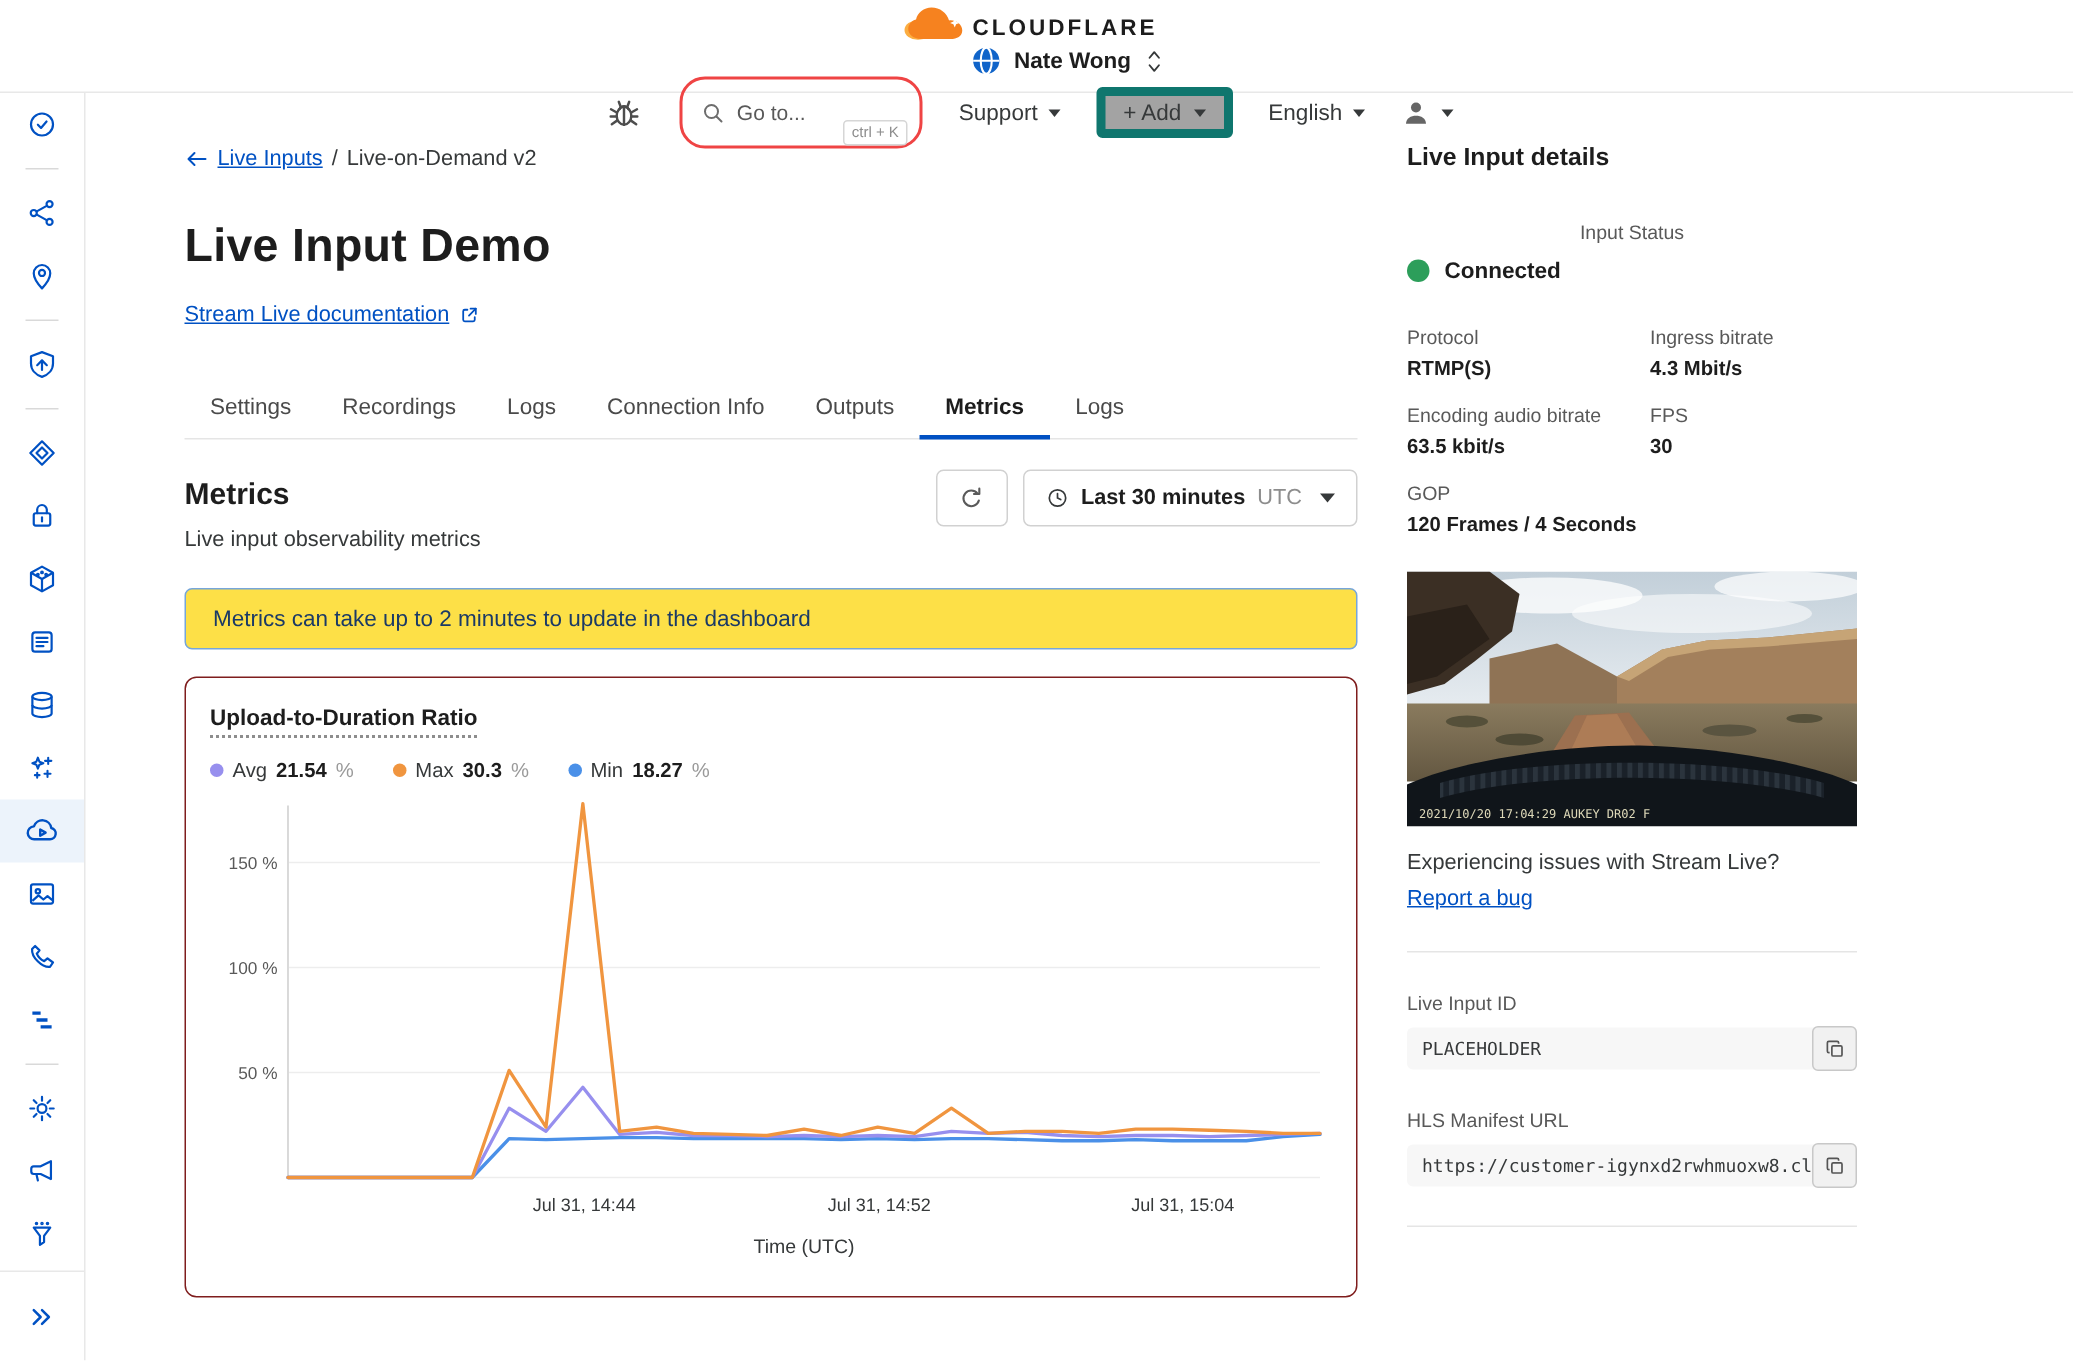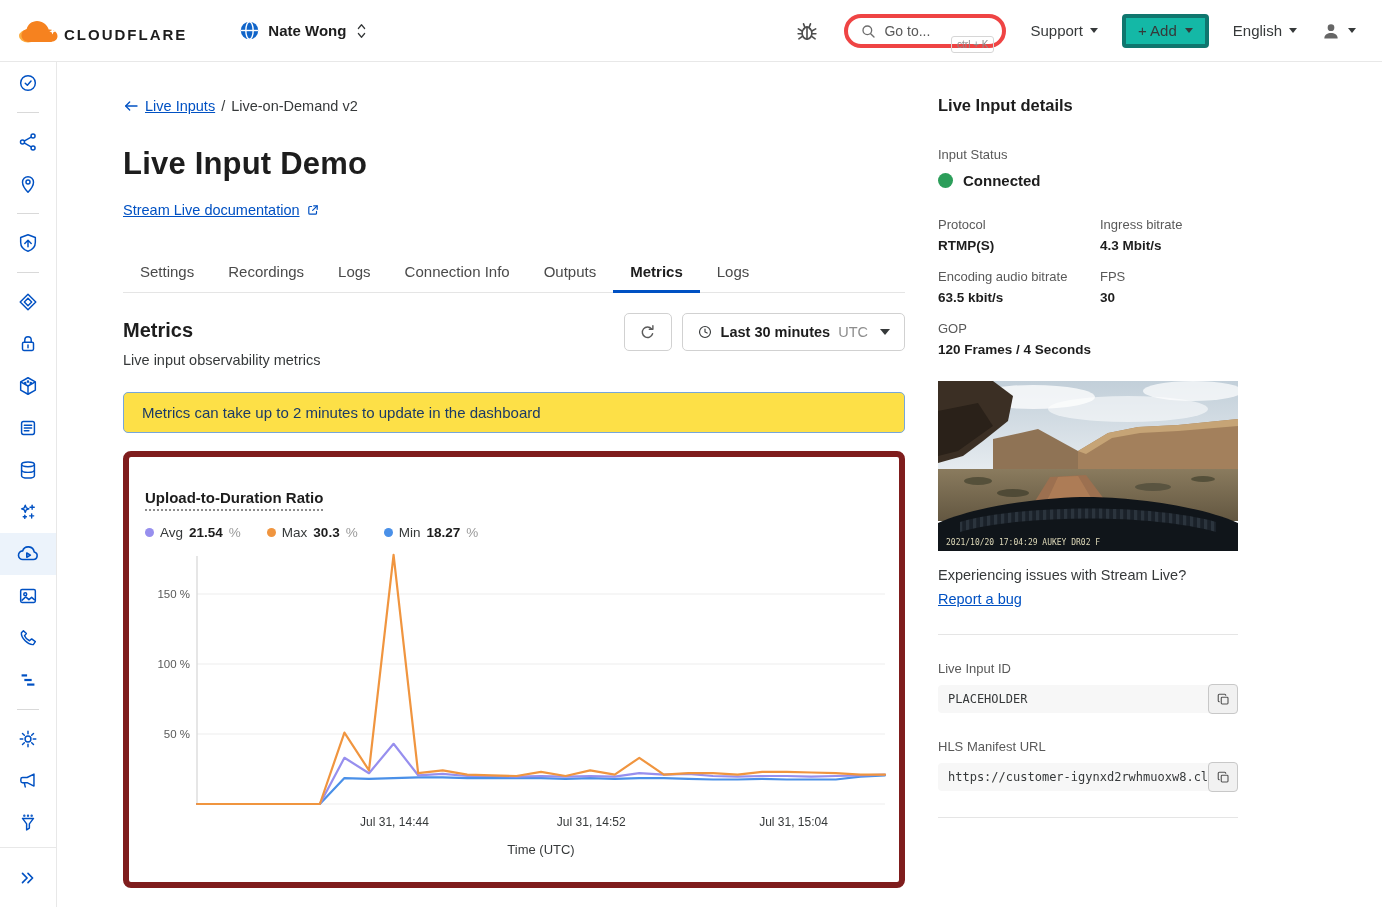--- a/index.html
+++ b/index.html
@@ -6,42 +6,42 @@
   html,body { margin:0; padding:0; }
   body {
     width:1382px; height:907px; position:relative; overflow:hidden;
     background:#fff; color:#36393a;
     font-family:"Liberation Sans", sans-serif;
   }
   
   .header{
     position:absolute; top:0; left:0; width:100%; height:62px;
     background:#fff; border-bottom:1px solid #e8e8e8;
-    display:flex; align-items:center; padding:0 26px 0 16px;
+    display:flex; align-items:center; padding:0 26px 0 16px;flex-direction:column;
   }
   .logo-wrap{ display:flex; align-items:flex-end; gap:2px; }
   .brand-text{ font-size:15px; font-weight:700; letter-spacing:2px; color:#1d1d1d; padding-bottom:3px;}
   .account-wrap{ display:flex; align-items:center; gap:8px; margin-left:52px; }
   .account-name{ font-size:15px; font-weight:700; color:#1d1d1d; }
   .hdr-spacer{ flex:1; }
   .hdr-right{ display:flex; align-items:center; gap:24px; }
   .search-pill{
     display:flex; align-items:center; gap:8px;
-    border:4px solid #ef4444; border-radius:17px; height:34px; width:162px;
+    border:2px solid #ef4444; border-radius:17px; height:48px; width:162px;
     padding:0 8px 0 12px; color:#595959; font-size:14px;
   }
   .kbd{
     margin-left:auto; font-size:10px; color:#8d8d8d; border:1px solid #d6d6d6;
     border-radius:3px; padding:2px 5px; white-space:nowrap;margin-top:27px;
   }
   .hdr-item{ display:flex; align-items:center; gap:7px; font-size:15px; color:#36393a; cursor:pointer;}
   .caret{ width:0; height:0; border-left:4px solid transparent; border-right:4px solid transparent; border-top:5px solid #36393a; display:inline-block;}
   .add-btn{
-    display:flex; align-items:center; gap:8px; border:4px solid #0f766e;
-    border-radius:4px; height:34px; padding:0 12px; font-size:15px; color:#36393a; background:#14b8a6;
+    display:flex; align-items:center; gap:8px; border:6px solid #0f766e;
+    border-radius:4px; height:34px; padding:0 12px; font-size:15px; color:#36393a; background:#a3a3a3;
   }
   
   .sidebar{
     position:absolute; top:62px; left:0; width:57px; bottom:0;
     background:#fff; border-right:1px solid #e8e8e8;
     display:flex; flex-direction:column;
   }
   .side-item{ height:42px; display:flex; align-items:center; justify-content:center; cursor:pointer;}
   .side-item.selected{ background:#ecf3fb; }
   .side-divider{ width:22px; height:1px; background:#d9d9d9; margin:8px auto; }
@@ -70,34 +70,34 @@
     display:flex; align-items:center; gap:8px; padding:0 14px; cursor:pointer; font-size:14.5px;}
   .range-label{ font-weight:700; color:#1d1d1d;}
   .range-zone{ color:#8d8d8d; }
   .range-btn .caret{ border-top-width:6px; border-left-width:5px; border-right-width:5px; margin-left:4px;}
   
   .banner{
     margin-top:24px; background:#fde047; border:1px solid #76a6da; border-radius:5px;
     padding:11px 18px; font-size:15px; color:#1b3a66;
   }
   
-  .card{ margin-top:18px; border:6px solid #7f1d1d; border-radius:8px; padding:32px 16px 14px 16px; background:#fff;}
+  .card{ margin-top:18px; border:1px solid #7f1d1d; border-radius:8px; padding:18px 16px 14px 16px; background:#fff;}
   .chart-title{ display:inline-block; font-size:15px; font-weight:700; color:#1d1d1d;
     border-bottom:2px dotted #8d8d8d; padding-bottom:3px;}
   .legend{ margin-top:14px; display:flex; gap:26px; font-size:13.5px; color:#36393a;}
   .legend-item{ display:flex; align-items:center; gap:6px;}
   .legend-dot{ width:9px; height:9px; border-radius:50%; display:inline-block;}
   .legend-val{ font-weight:700; color:#1d1d1d;}
   .legend-unit{ color:#9a9a9a; }
   .chart-wrap{ margin-top:14px; }
   
   .details{ position:absolute; left:938px; top:96px; width:300px; }
   .details h3{ margin:0; font-size:16.5px; font-weight:700; color:#1d1d1d;}
   .dim-label{ font-size:13px; color:#595959; }
-  .status-label{ margin-top:32px; }
+  .status-label{ margin-top:32px;text-align:center; }
   .status-row{ margin-top:10px; display:flex; align-items:center; gap:10px;}
   .status-dot{ width:15px; height:15px; border-radius:50%; background:#2c9e5a;}
   .status-text{ font-size:15px; font-weight:700; color:#1d1d1d;}
   .fields{ margin-top:28px; display:grid; grid-template-columns:162px 1fr; column-gap:0; row-gap:16px;}
   .field .dim-label{ display:block; }
   .field .val{ display:block; margin-top:6px; font-size:13.5px; font-weight:700; color:#1d1d1d;}
   .video{ margin-top:24px; width:300px; height:170px; display:block; }
   .issues{ margin-top:16px; font-size:14.5px; color:#36393a;}
   .report-link{ display:inline-block; margin-top:8px; font-size:14.5px; color:#0051c3; text-decoration:underline; cursor:pointer;}
   .hr{ height:1px; background:#e5e5e5; margin-top:26px;}

